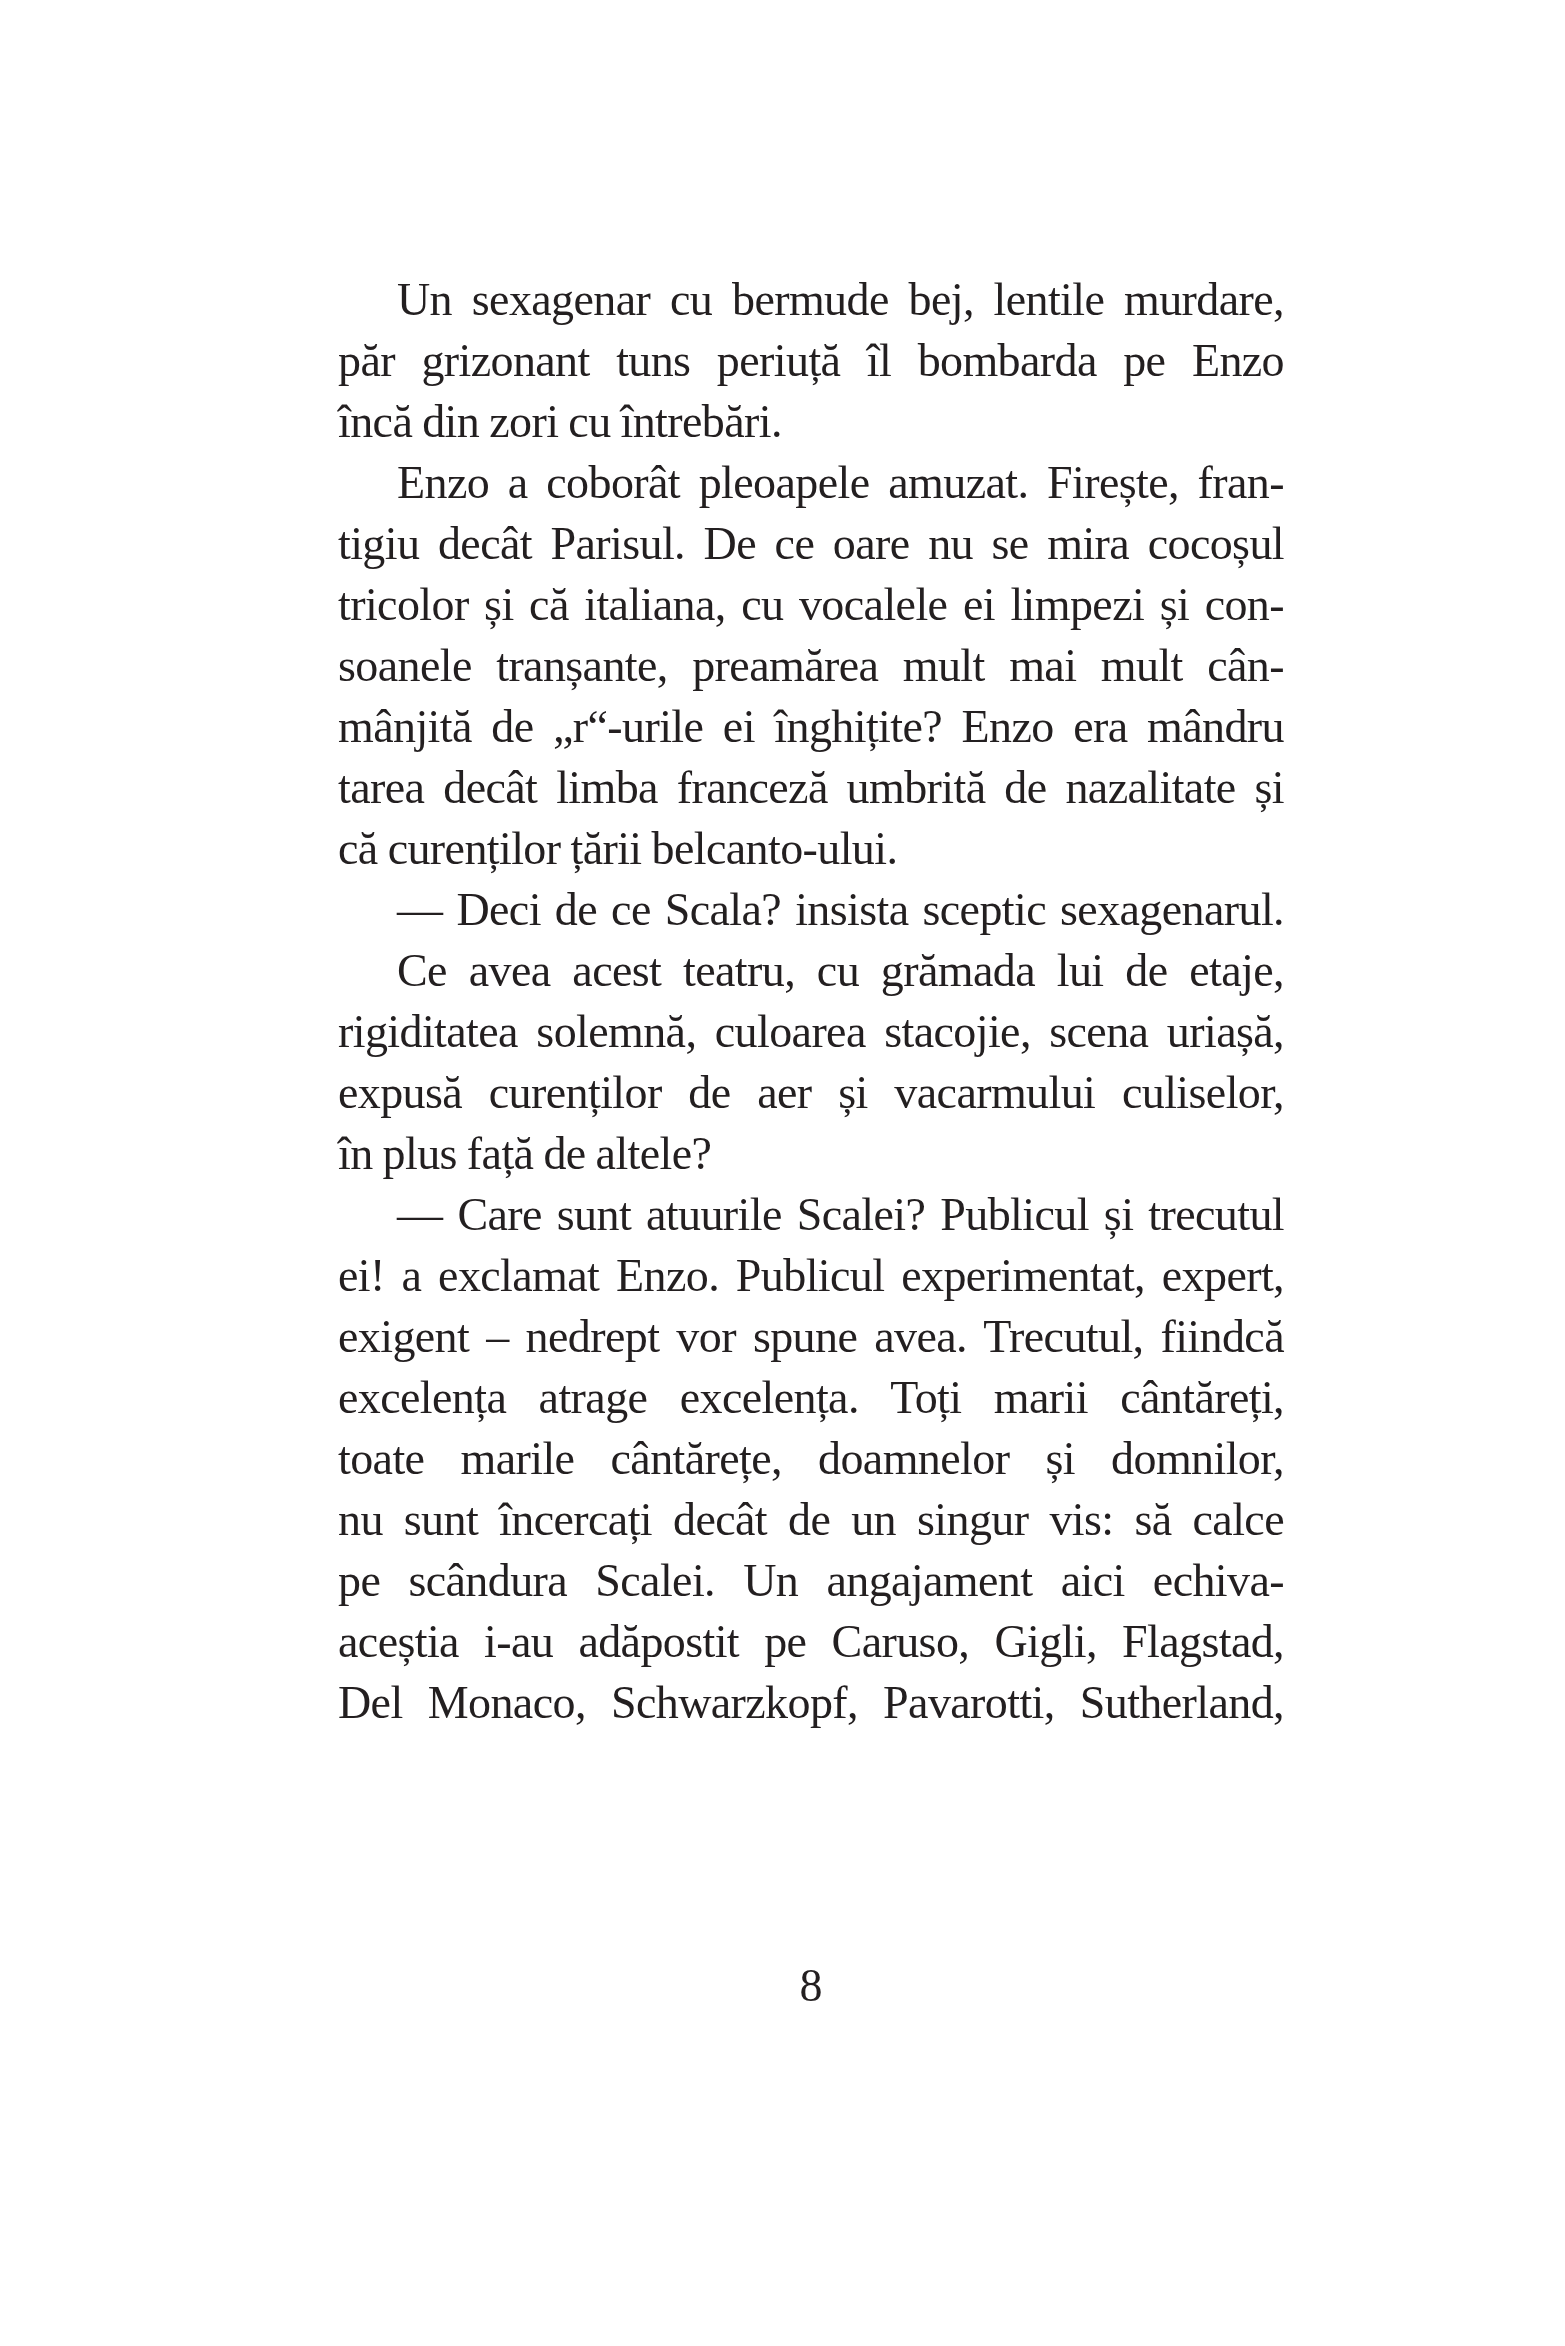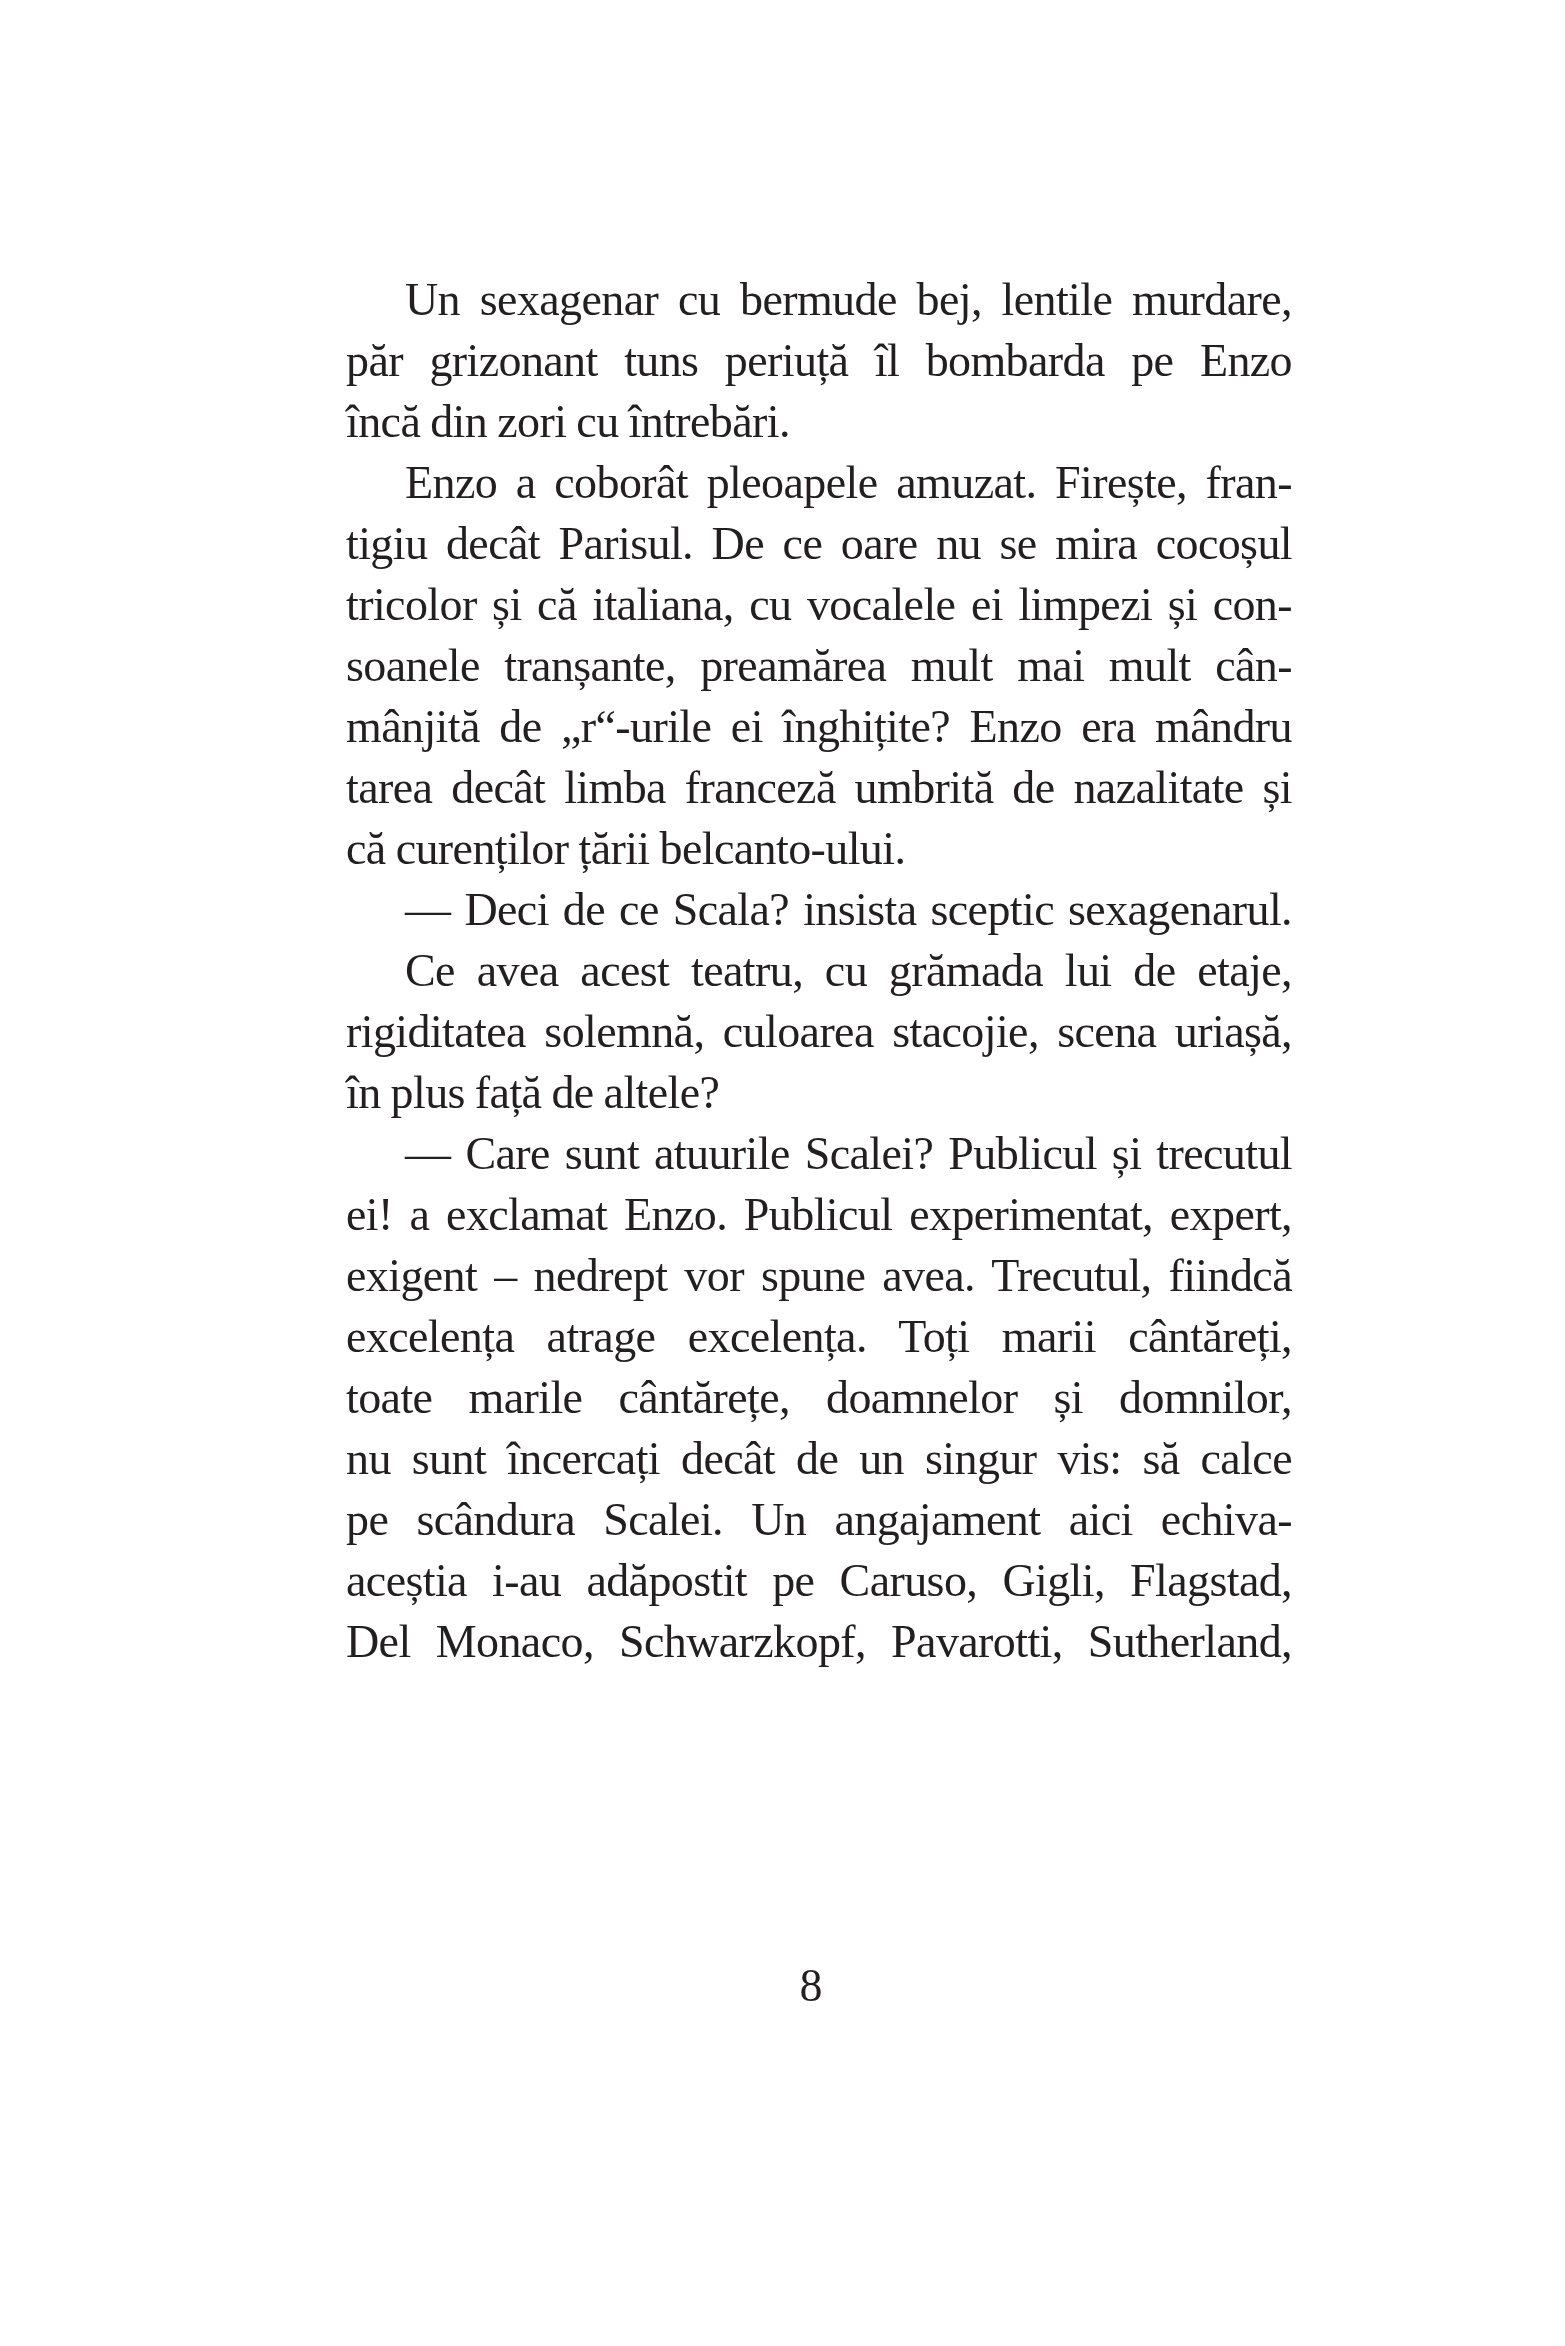--- a/index.html
+++ b/index.html
@@ -20,21 +20,20 @@
       left: 0; top: 0;
       width: 1565px;
       height: 2347px;
       background: #ffffff;
     }
     .text-block {
       position: absolute;
       left: 338px;
       top: 269px;
       width: 946px;
-      margin-left: 8px;
     }
     .line {
       display: block;
       height: 61px;
       line-height: 61px;
       font-size: 46px;
       white-space: nowrap;
       text-align: justify;
       text-align-last: justify;
       letter-spacing: -0.6px;
@@ -76,20 +75,21 @@
       <span class="line last">că curenților țării belcanto-ului.</span>
     </div>
 
     <div>
       <span class="line indent">— Deci de ce Scala? insista sceptic sexagenarul.</span>
     </div>
 
     <div>
       <span class="line indent">Ce avea acest teatru, cu grămada lui de etaje,</span>
       <span class="line">rigiditatea solemnă, culoarea stacojie, scena uriașă,</span>
+      <span class="line">expusă curenților de aer și vacarmului culiselor,</span>
       <span class="line last">în plus față de altele?</span>
     </div>
 
     <div>
       <span class="line indent">— Care sunt atuurile Scalei? Publicul și trecutul</span>
       <span class="line">ei! a exclamat Enzo. Publicul experimentat, expert,</span>
       <span class="line">exigent – nedrept vor spune avea. Trecutul, fiindcă</span>
       <span class="line">excelența atrage excelența. Toți marii cântăreți,</span>
       <span class="line">toate marile cântărețe, doamnelor și domnilor,</span>
       <span class="line">nu sunt încercați decât de un singur vis: să calce</span>

